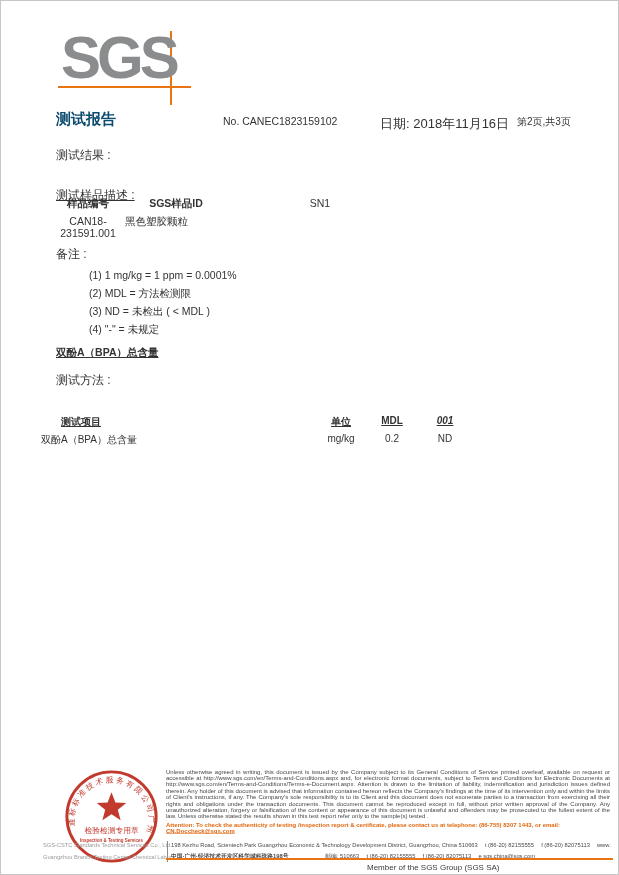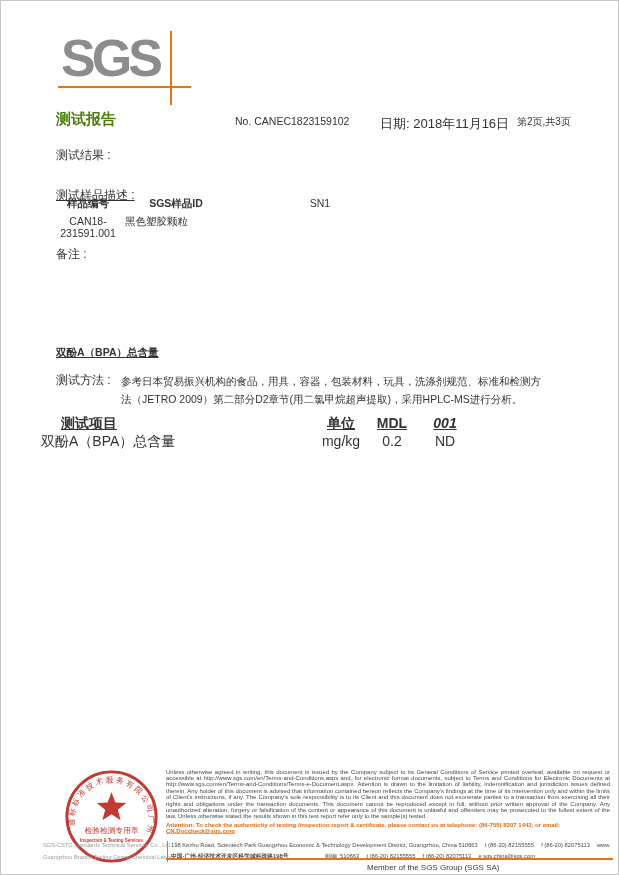--- a/index.html
+++ b/index.html
@@ -5,29 +5,29 @@
   html,body { margin:0; padding:0; background:#ffffff; }
   .page {
     position:relative; width:617px; height:873px;
     background:#fff; border:1px solid #c6c6c6; overflow:hidden;
     font-family:"Liberation Sans","DejaVu Sans",sans-serif; color:#333;
   }
   .abs { position:absolute; }
 
   
   .logo-text {
-    left:60px; top:28px; font-size:52px; font-weight:bold; line-height:58px;
+    left:60px; top:28px; font-size:60px; font-weight:bold; line-height:58px;
     letter-spacing:-4px; color:var(--logo-gray,#8a8c8e);
   }
   .logo-hrule { left:57px; top:85px; width:133px; height:2px; background:var(--accent-orange,#e87511); }
   .logo-vrule { left:169px; top:30px; width:2px; height:74px; background:var(--accent-orange,#e87511); }
 
   
-  .report-title { left:55px; top:109px; font-size:15px; font-weight:bold; color:#4d7c0f; }
-  .report-no    { left:234px; top:114px; font-size:10.5px; }
+  .report-title { left:55px; top:109px; font-size:15px; font-weight:bold; color:#0c4a6e; }
+  .report-no    { left:222px; top:114px; font-size:10.5px; }
   .report-date  { left:379px; top:114px; font-size:13px; }
   .report-page  { left:516px; top:114px; font-size:10px; }
 
   
   .body-text { font-size:12px; color:#333; }
   .results-label { left:55px; top:146px; }
   .sample-heading { left:55px; top:186px; font-weight:normal; text-decoration:underline; }
 
   .sample-table { left:58px; top:196px; display:grid; grid-template-columns:58px 118px 170px; grid-auto-rows:18px; font-size:10.5px; }
   .sample-table .hdr { font-weight:bold; }
@@ -36,21 +36,21 @@
   .sample-table .c3 { text-align:left; padding-left:8px; }
 
   .notes-label { left:55px; top:245px;text-align:center; }
   .notes-list { left:88px; top:265px; line-height:18px; font-size:10.5px; }
 
   .analyte-heading { left:55px; top:345px; font-weight:bold; text-decoration:underline; font-size:10.5px; }
 
   .method-label { left:55px; top:371px; }
   .method-text { left:120px; top:371px; width:472px; line-height:18px; font-size:10.5px; }
 
-  .result-table { left:40px; top:414px; display:grid; grid-template-columns:272px 56px 46px 60px; grid-auto-rows:18px; font-size:14px; }
+  .result-table { left:40px; top:414px; display:grid; grid-template-columns:272px 56px 46px 60px; grid-auto-rows:18px; font-size:10px; }
   .result-table .hdr { font-weight:bold; text-decoration:underline; }
   .result-table .item-hdr { padding-left:20px; text-decoration:none; }
   .result-table .item-hdr span { text-decoration:underline; }
   .result-table .num { text-align:center; }
   .result-table .italic { font-style:italic; }
 
   
   .stamp { left:62px; top:767px; width:97px; height:97px; }
 
   .company-lines { left:42px; top:838px; width:132px; height:26px; overflow:hidden; }
@@ -89,28 +89,30 @@
 
   <div class="abs sample-table">
     <div class="hdr c1">样品编号</div>
     <div class="hdr c2">SGS样品ID</div>
     <div class="c1">SN1</div>
     <div class="c2">CAN18-231591.001</div>
     <div class="c3">黑色塑胶颗粒</div>
   </div>
 
   <div class="abs body-text notes-label">备注 :</div>
+  <div class="abs notes-list">
+    <div>(1) 1 mg/kg = 1 ppm = 0.0001%</div>
+    <div>(2) MDL = 方法检测限</div>
+    <div>(3) ND = 未检出 ( &lt; MDL )</div>
+    <div>(4) "-" = 未规定</div>
+  </div>
 
   <div class="abs analyte-heading">双酚A（BPA）总含量</div>
 
   <div class="abs body-text method-label">测试方法 :</div>
-  <div class="abs method-text">
-    <div>参考日本贸易振兴机构的食品，用具，容器，包装材料，玩具，洗涤剂规范、标准和检测方</div>
-    <div>法（JETRO 2009）第二部分D2章节(用二氯甲烷超声提取)，采用HPLC-MS进行分析。</div>
-  </div>
 
   <div class="abs result-table">
     <div class="hdr item-hdr"><span>测试项目</span></div>
     <div class="hdr num">单位</div>
     <div class="hdr num">MDL</div>
     <div class="hdr num italic">001</div>
     <div>双酚A（BPA）总含量</div>
     <div class="num">mg/kg</div>
     <div class="num">0.2</div>
     <div class="num">ND</div>

